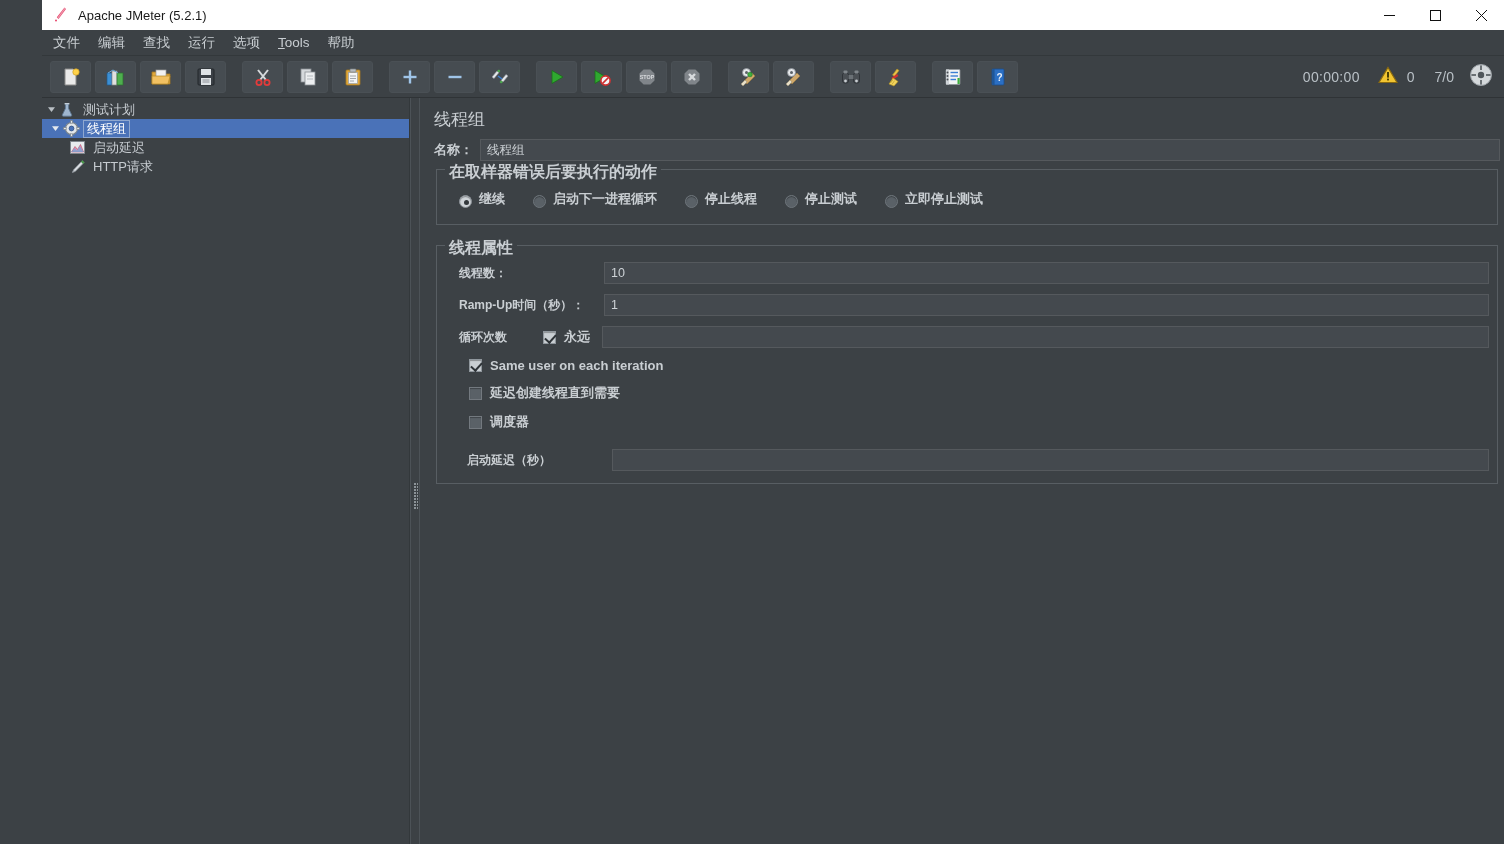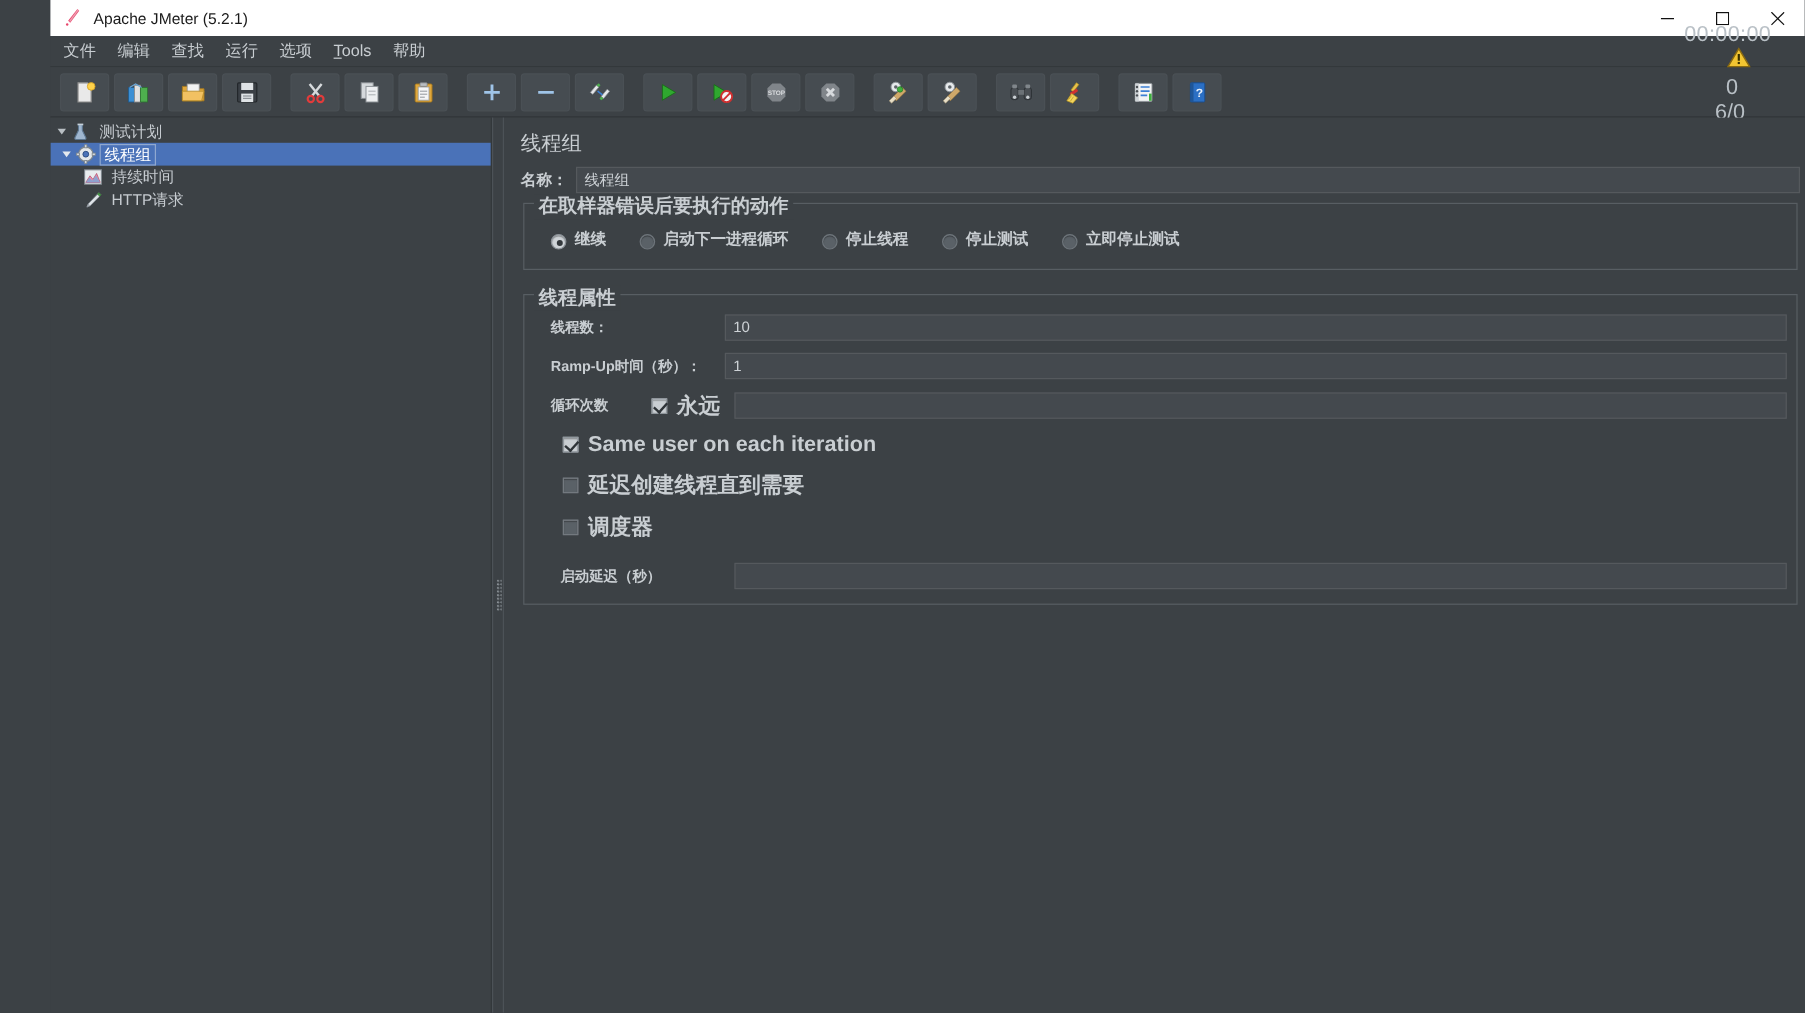--- a/index.html
+++ b/index.html
@@ -91,23 +91,22 @@
     background: #464c51;
     display: flex; align-items: center; justify-content: center;
     position: relative;
   }
   .tb-sep { width: 12px; height: 32px; }
   .tb-spacer { flex: 1 1 auto; }
   .tb-status {
     display: flex; align-items: center;
     gap: 0px;
     color: #b9c0c6;
-    font-size: 18px;
+    font-size: 14px;
     margin-right: 4px;
-    flex-direction: column;
   }
   .tb-time { font-family: "Liberation Sans", sans-serif; letter-spacing: 0.3px; margin-right: 18px; }
   .tb-warnnum { margin-left: 9px; margin-right: 20px; }
   .tb-threads { margin-right: 14px; }
 
   
   .main {
     flex: 1 1 auto;
     display: flex;
     min-height: 0;
@@ -315,21 +314,21 @@
   .check-opt.checked .check-mark::after {
     content: "";
     position: absolute;
     left: 3px; top: 0px;
     width: 5px; height: 9px;
     border: solid #2e3337;
     border-width: 0 2px 2px 0;
     transform: rotate(42deg);
   }
   .check-label {
-    font-size: 18px;
+    font-size: 13px;
     color: #c9ced2;
     font-weight: bold;
   }
   .checkrow {
     display: flex; align-items: center;
     padding-left: 24px;
     margin-bottom: 11px;
   }
   .checkrow-loop { padding-left: 0; margin-left: 6px; margin-right: 12px; margin-bottom: 0; }
 
@@ -569,21 +568,21 @@
     <div class="tb-status">
       <span class="tb-time">00:00:00</span>
       <span>
         <svg width="20" height="18" viewBox="0 0 20 18">
           <path d="M10 1.5 L19 16.5 H1 Z" fill="#f2c531" stroke="#8a6a10" stroke-width="1.2"></path>
           <rect x="9.1" y="6" width="1.8" height="5.6" fill="#3a3100"></rect>
           <rect x="9.1" y="12.6" width="1.8" height="1.8" fill="#3a3100"></rect>
         </svg>
       </span>
       <span class="tb-warnnum">0</span>
-      <span class="tb-threads">6/0</span>
+      <span class="tb-threads">7/0</span>
       <span>
         <svg width="26" height="26" viewBox="0 0 26 26">
           <circle cx="13" cy="13" r="10.5" fill="#d4d8db" stroke="#9aa0a5" stroke-width="1"></circle>
           <circle cx="13" cy="13" r="3.2" fill="#50565b"></circle>
           <rect x="12.2" y="3.4" width="1.6" height="4.6" fill="#50565b"></rect>
           <rect x="12.2" y="18" width="1.6" height="4.6" fill="#50565b"></rect>
           <rect x="3.4" y="12.2" width="4.6" height="1.6" fill="#50565b"></rect>
           <rect x="18" y="12.2" width="4.6" height="1.6" fill="#50565b"></rect>
         </svg>
       </span>
@@ -631,21 +630,21 @@
       </div>
 
       <div class="tree-row indent-3">
         <span class="tree-icon">
           <svg width="17" height="15" viewBox="0 0 17 15">
             <rect x="1.5" y="1.5" width="14" height="12" fill="#e8ecef" stroke="#7e868d" stroke-width=".9"></rect>
             <path d="M2.5 12 L6 6.5 L8.5 9.5 L11.5 4.5 L14.5 12 Z" fill="#f08ca8" stroke="#b04a68" stroke-width=".6"></path>
             <path d="M2.5 12 L5.5 8 L8 10.5 L11 6 L14.5 12 Z" fill="#6fa8dc" opacity=".75"></path>
           </svg>
         </span>
-        <span class="tree-label">持续时间</span>
+        <span class="tree-label">启动延迟</span>
       </div>
 
       <div class="tree-row indent-3">
         <span class="tree-icon">
           <svg width="17" height="16" viewBox="0 0 17 16">
             <path d="M13.4 1.6 L15.2 3.4 L6.2 12.4 L3.4 13.6 L4.6 10.8 Z" fill="#dfe3e7" stroke="#868d94" stroke-width=".8"></path>
             <path d="M12.3 2.7 L14.1 4.5 L15.2 3.4 L13.4 1.6 Z" fill="#4aa84a" stroke="#2d6b2d" stroke-width=".7"></path>
             <path d="M3.4 13.6 L4.6 10.8 L5.6 11.8 Z" fill="#9aa1a8"></path>
           </svg>
         </span>

